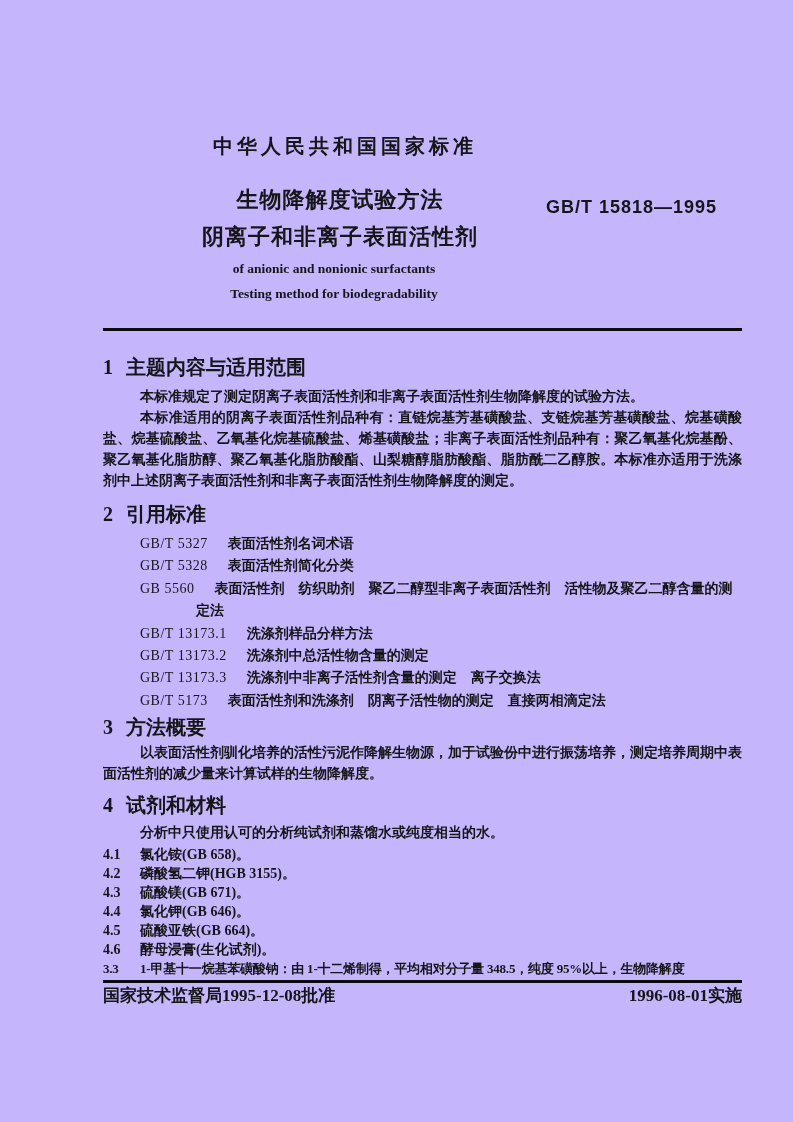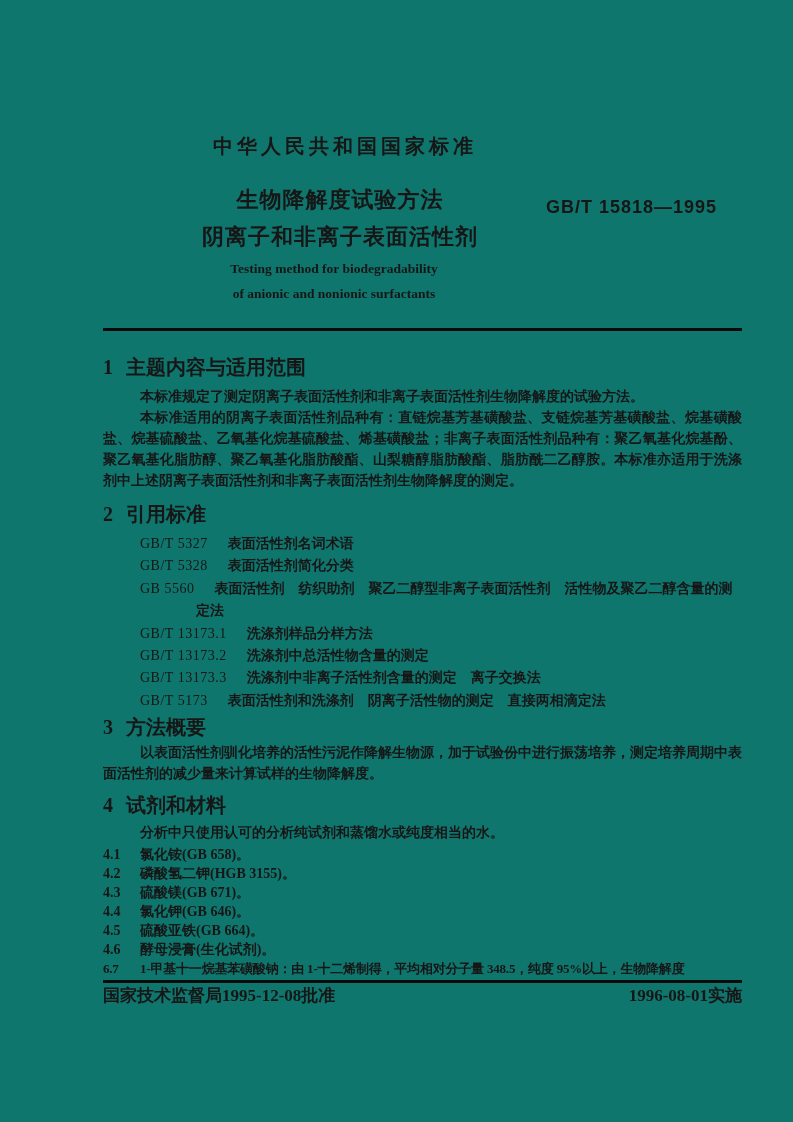--- a/index.html
+++ b/index.html
@@ -1,20 +1,20 @@
 <!DOCTYPE html>
 <html><head>
 <meta charset="utf-8">
 <style>
   * { margin: 0; padding: 0; box-sizing: border-box; }
   html, body { width: 793px; height: 1122px; background: #ffffff; }
   .page {
     position: relative;
     width: 793px; height: 1122px;
-    background: #0f766e;
+    background: #c4b5fd;
     color: #161616;
     font-family: "Liberation Serif", "DejaVu Serif", serif;
     overflow: hidden;
   }
   
   .std-label {
     position: absolute; top: 133px; left: 213px;
     font-size: 20px; font-weight: bold; letter-spacing: 4px;
     white-space: nowrap;
   }
@@ -79,22 +79,22 @@
   <div class="std-label">中华人民共和国国家标准</div>
 
   <div class="title-block">
     <div>生物降解度试验方法</div>
     <div>阴离子和非离子表面活性剂</div>
   </div>
 
   <div class="gb-number">GB/T 15818—1995</div>
 
   <div class="en-title">
+    <div>of anionic and nonionic surfactants</div>
     <div>Testing method for biodegradability</div>
-    <div>of anionic and nonionic surfactants</div>
   </div>
 
   <div class="rule rule-top"></div>
 
   <div class="body">
 
     <div class="sec-heading h-s1">
       <span class="h-num">1</span><span>主题内容与适用范围</span>
     </div>
     <p class="para p-first">本标准规定了测定阴离子表面活性剂和非离子表面活性剂生物降解度的试验方法。</p>
@@ -122,21 +122,21 @@
       <span class="h-num">4</span><span>试剂和材料</span>
     </div>
     <p class="para s4-intro">分析中只使用认可的分析纯试剂和蒸馏水或纯度相当的水。</p>
     <div class="items">
       <div class="item"><span class="item-num">4.1</span><span>氯化铵(GB 658)。</span></div>
       <div class="item"><span class="item-num">4.2</span><span>磷酸氢二钾(HGB 3155)。</span></div>
       <div class="item"><span class="item-num">4.3</span><span>硫酸镁(GB 671)。</span></div>
       <div class="item"><span class="item-num">4.4</span><span>氯化钾(GB 646)。</span></div>
       <div class="item"><span class="item-num">4.5</span><span>硫酸亚铁(GB 664)。</span></div>
       <div class="item"><span class="item-num">4.6</span><span>酵母浸膏(生化试剂)。</span></div>
-      <div class="item item-tight"><span class="item-num">6.7</span><span>1-甲基十一烷基苯磺酸钠：由 1-十二烯制得，平均相对分子量 348.5，纯度 95%以上，生物降解度</span></div>
+      <div class="item item-tight"><span class="item-num">3.3</span><span>1-甲基十一烷基苯磺酸钠：由 1-十二烯制得，平均相对分子量 348.5，纯度 95%以上，生物降解度</span></div>
     </div>
 
   </div>
 
   <div class="rule rule-bottom"></div>
 
   <div class="footer">
     <span>国家技术监督局1995-12-08批准</span>
     <span>1996-08-01实施</span>
   </div>

